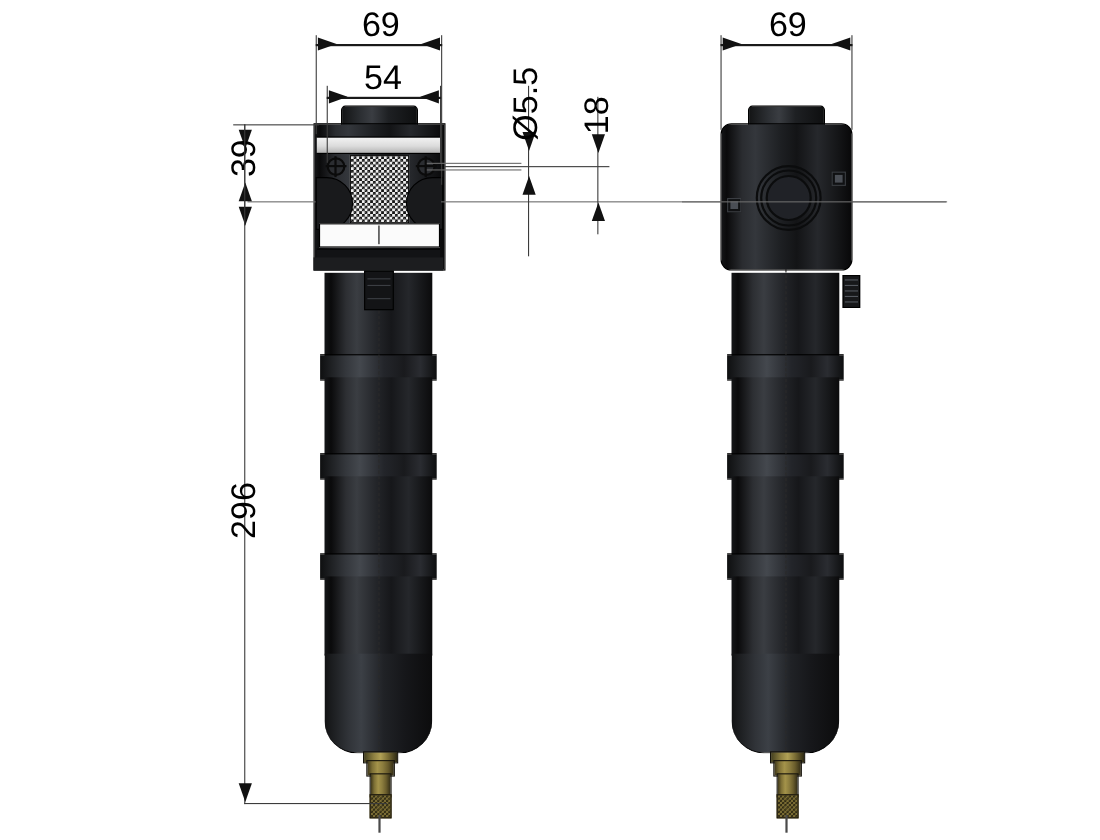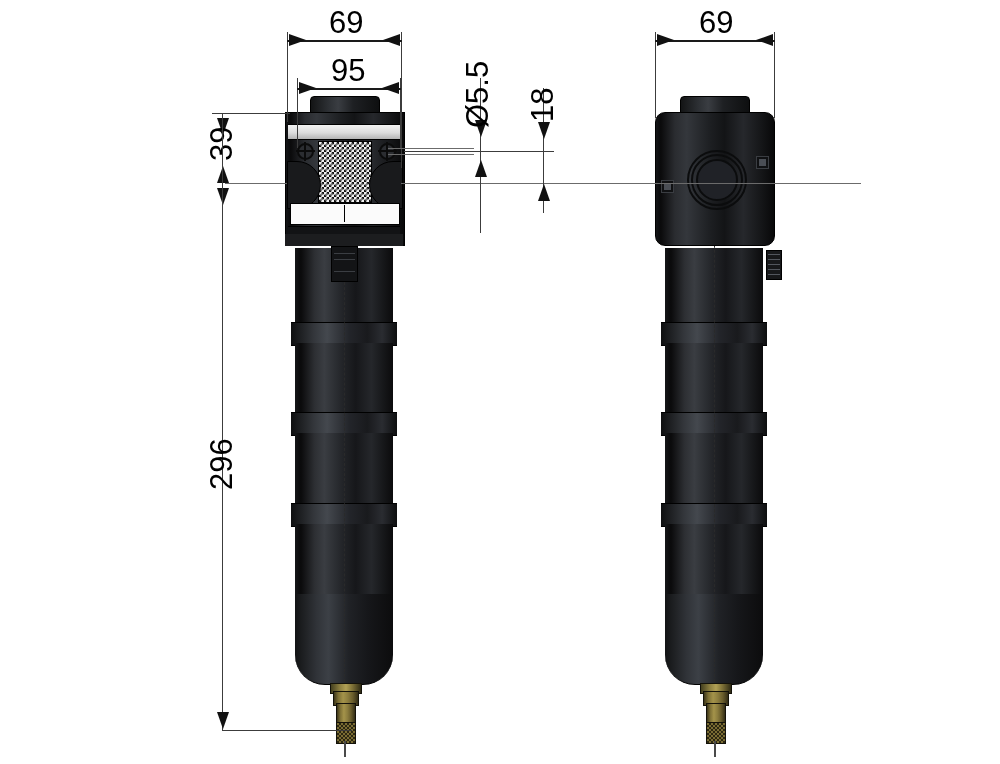--- a/index.html
+++ b/index.html
@@ -357,21 +357,21 @@
     <div class="dline h" style="left:287px; top:40px; width:115px;"></div>
     <span class="arrow right" style="left:289px; top:34px;"></span>
     <span class="arrow left" style="left:383px; top:34px;"></span>
     <div class="dim-text" style="left:329px; top:7px;">69</div>
 
     <div class="ext v" style="left:297px; top:78px; height:70px;"></div>
     <div class="ext v" style="left:400px; top:78px; height:70px;"></div>
     <div class="dline h" style="left:297px; top:88px; width:104px;"></div>
     <span class="arrow right" style="left:299px; top:82px;"></span>
     <span class="arrow left" style="left:382px; top:82px;"></span>
-    <div class="dim-text" style="left:331px; top:55px;">95</div>
+    <div class="dim-text" style="left:331px; top:55px;">54</div>
 
     <div class="cline h" style="left:388px; top:148px; width:86px;"></div>
     <div class="cline h" style="left:388px; top:154px; width:86px;"></div>
     <div class="ext v" style="left:480px; top:78px; height:155px;"></div>
     <span class="arrow down" style="left:475px; top:120px;"></span>
     <span class="arrow up" style="left:475px; top:160px;"></span>
     <div class="dim-text vert" style="left:462px; top:128px;">Ø5.5</div>
 
     <div class="ext h" style="left:404px; top:151px; width:150px;"></div>
     <div class="ext v" style="left:543px; top:88px; height:125px;"></div>

